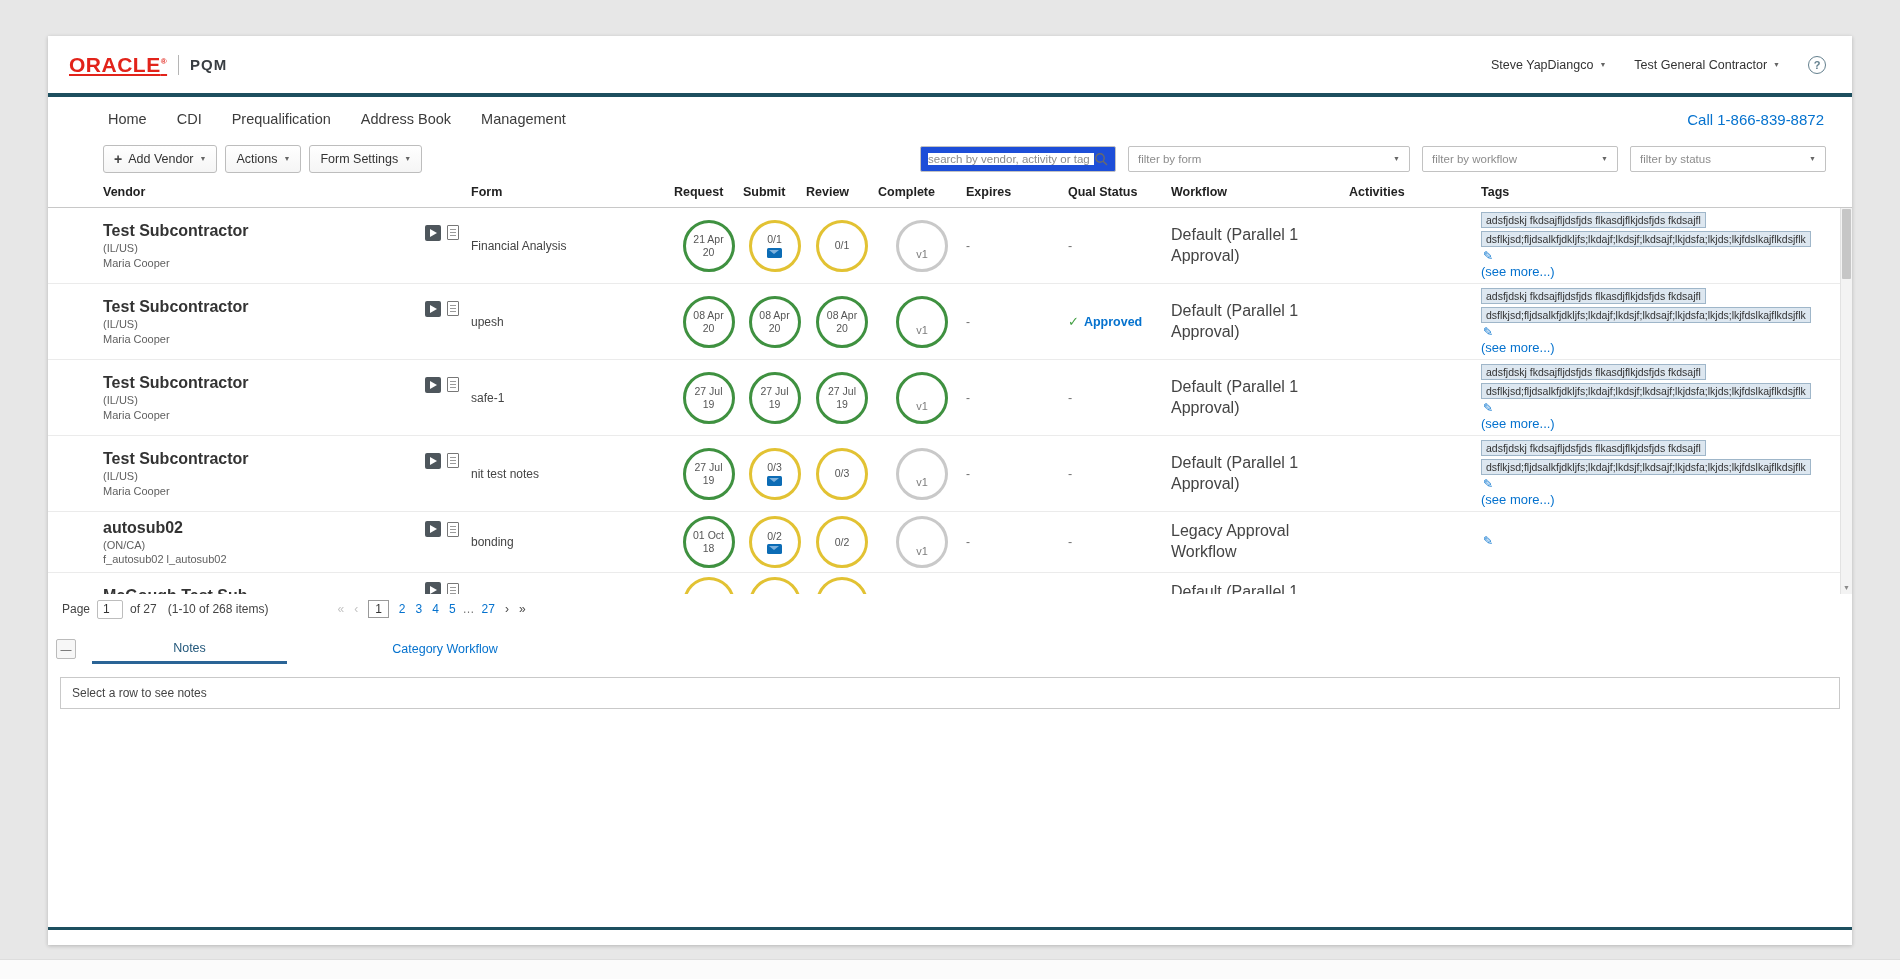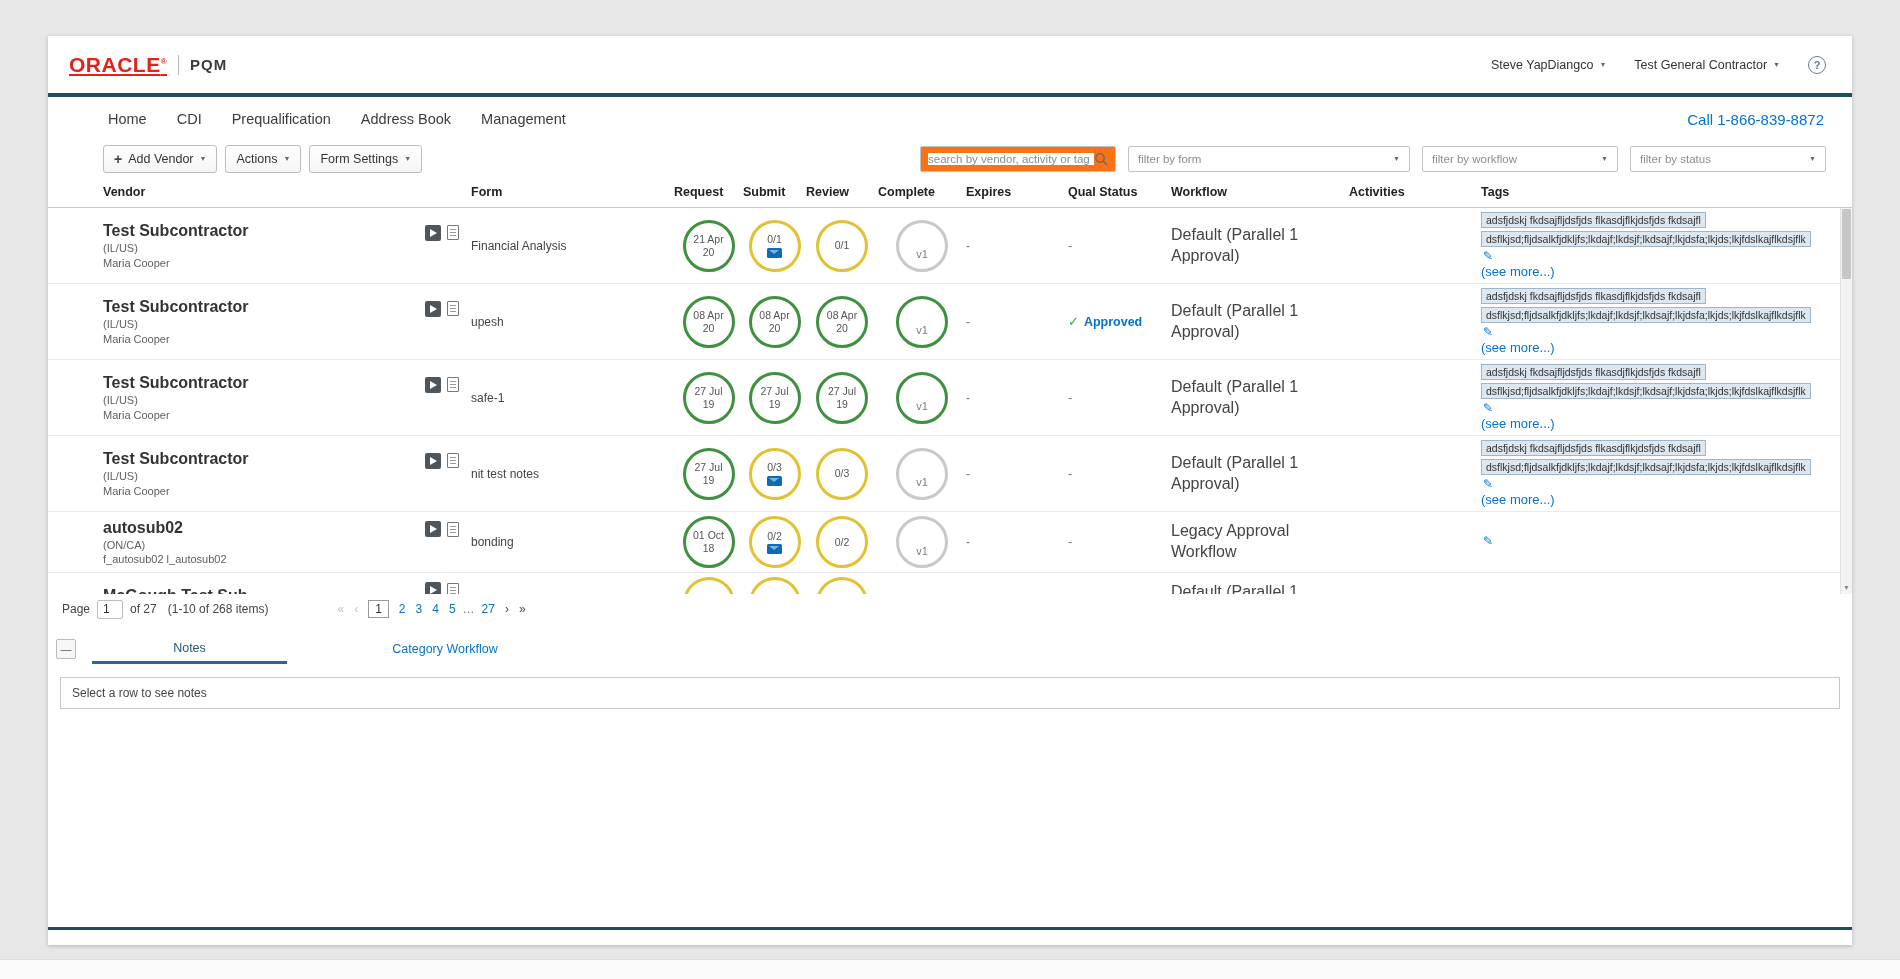--- a/index.html
+++ b/index.html
@@ -36,21 +36,21 @@
   .nav-items span { cursor:pointer; }
   .call-link { margin-left:auto; color:#0572ce; font-size:15px; cursor:pointer; }
 
   
   .toolbar { height:35px; display:flex; align-items:center; padding:0 26px 0 55px; gap:8px; }
   .btn { display:inline-flex; align-items:center; gap:6px; height:28px; padding:0 10px;
          background:linear-gradient(#fff,#f5f5f5); border:1px solid #bdbdbd; border-radius:3px;
          font-size:12.5px; color:#333; font-family:inherit; cursor:pointer; }
   .plus { font-weight:bold; font-size:14px; color:#444; line-height:1; }
   .toolbar-right { margin-left:auto; display:flex; align-items:center; gap:12px; }
-  .search-box { width:196px; height:26px; border:1px solid #c2c2c2; border-radius:2px; background:#f97316;
+  .search-box { width:196px; height:26px; border:1px solid #c2c2c2; border-radius:2px; background:#1d4ed8;
                 display:flex; align-items:center; padding:0 7px; }
   .search-box input { border:0; outline:0; flex:1; min-width:0; font-size:11.5px; font-family:inherit; color:#333; }
   .search-box input::placeholder { color:#8c8c8c; }
   .filter { height:26px; border:1px solid #c2c2c2; border-radius:2px; background:#fff; cursor:pointer;
             display:flex; align-items:center; justify-content:space-between; padding:0 9px;
             font-size:11.5px; color:#8c8c8c; }
 
   
   .grid { display:grid;
           grid-template-columns:322px 46px 203px 69px 63px 72px 88px 102px 103px 178px 132px minmax(0,1fr);

